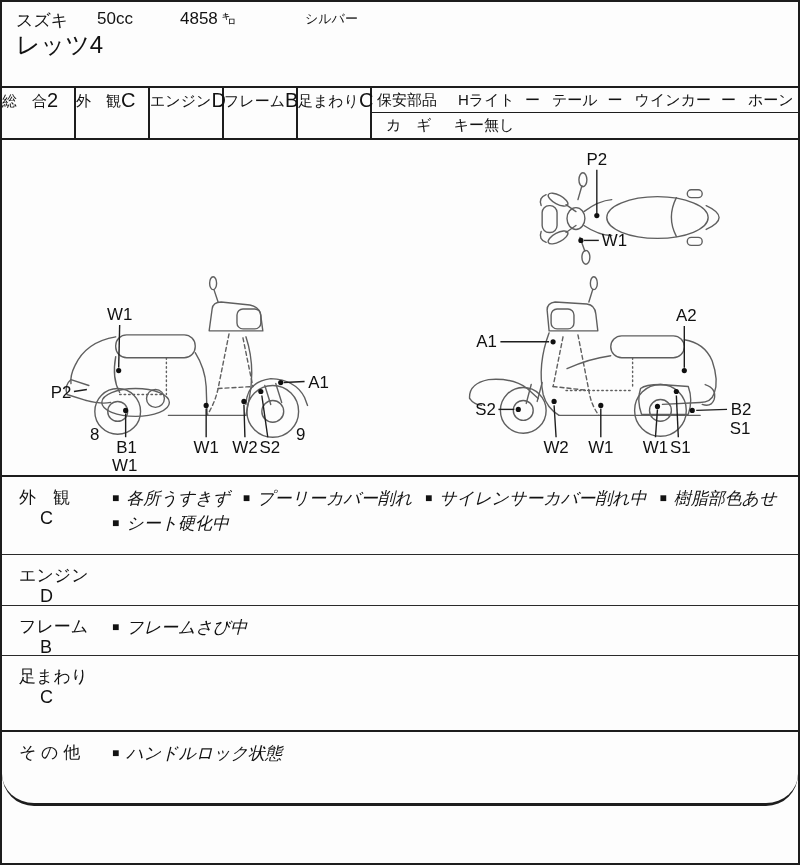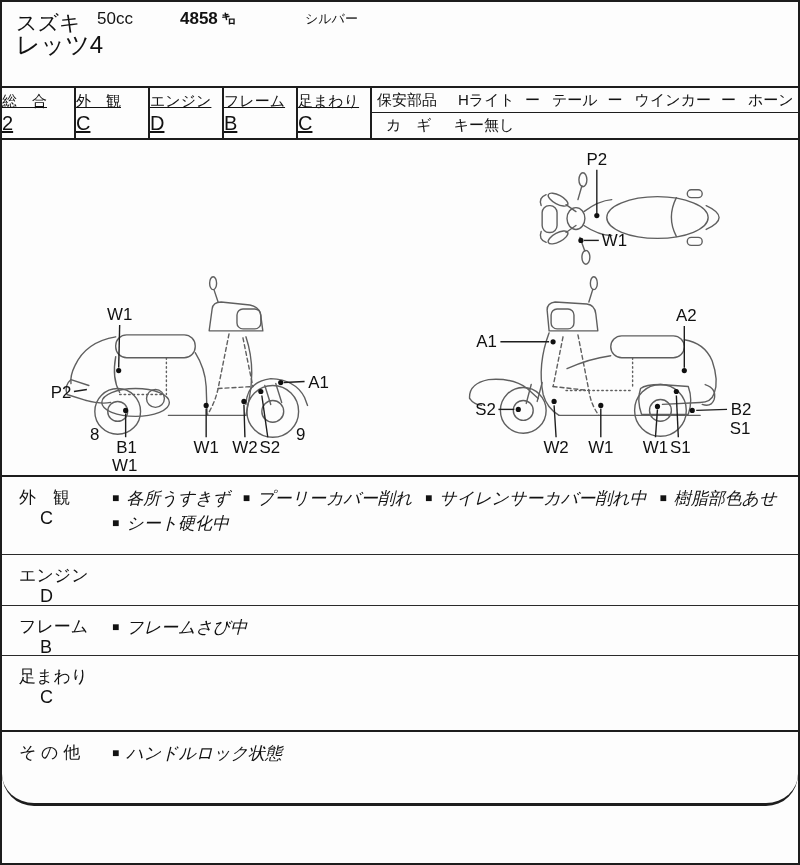--- a/index.html
+++ b/index.html
@@ -4,33 +4,33 @@
 <style>
   html,body{margin:0;padding:0;background:#ffffff;}
   .sheet{
     position:relative;width:796px;height:861px;
     border:2px solid #1d1d1d;background:#fdfdfd;
     font-family:"Liberation Sans","DejaVu Sans",sans-serif;color:#121212;
     display:flex;flex-direction:column;overflow:hidden;
   }
   
   .header{position:relative;height:84px;border-bottom:2px solid #1d1d1d;flex:none;}
-  .hdr-maker{position:absolute;left:14px;top:7px;font-size:21px;}
+  .hdr-maker{position:absolute;left:14px;top:7px;font-size:17px;}
   .hdr-disp{position:absolute;left:95px;top:7px;font-size:17px;}
-  .hdr-mileage{position:absolute;left:178px;top:7px;font-size:17px;font-weight:bold;}
+  .hdr-mileage{position:absolute;left:178px;top:7px;font-size:17px;}
   .hdr-mileage .unit{font-size:14px;margin-left:4px;}
   .hdr-color{position:absolute;left:303px;top:8px;font-size:13px;}
   .hdr-model{position:absolute;left:14px;top:27px;font-size:24px;}
   .hdr-right{position:absolute;left:520px;top:5px;font-size:17px;line-height:27px;}
   .hdr-right .lbl{display:inline-block;min-width:72px;}
   .hdr-right .val{margin-left:4px;}
   
   .grade-row{height:50px;border-bottom:2px solid #1d1d1d;display:flex;flex:none;}
-  .grade-cell{width:72px;flex:none;border-right:2px solid #1d1d1d;text-align:left;
-    display:flex;flex-direction:column;justify-content:flex-start;text-decoration:underline;}
+  .grade-cell{width:72px;flex:none;border-right:2px solid #1d1d1d;text-align:right;
+    display:flex;flex-direction:row;justify-content:flex-start;}
   .grade-cell .g-label{font-size:15px;padding-top:4px;white-space:nowrap;}
   .grade-cell .g-value{font-size:20px;margin-top:1px;}
   .safety-cell{flex:1;display:flex;flex-direction:column;}
   .safety-top{height:24px;border-bottom:1.5px solid #1d1d1d;display:flex;align-items:center;
     font-size:15px;padding-left:5px;white-space:nowrap;}
   .safety-title{margin-right:9px;}
   .safety-item{display:flex;margin-left:12px;}
   .safety-item:first-of-type{margin-left:0;}
   .safety-item .s-name{margin-right:10px;}
   .safety-item .s-status{min-width:14px;}

